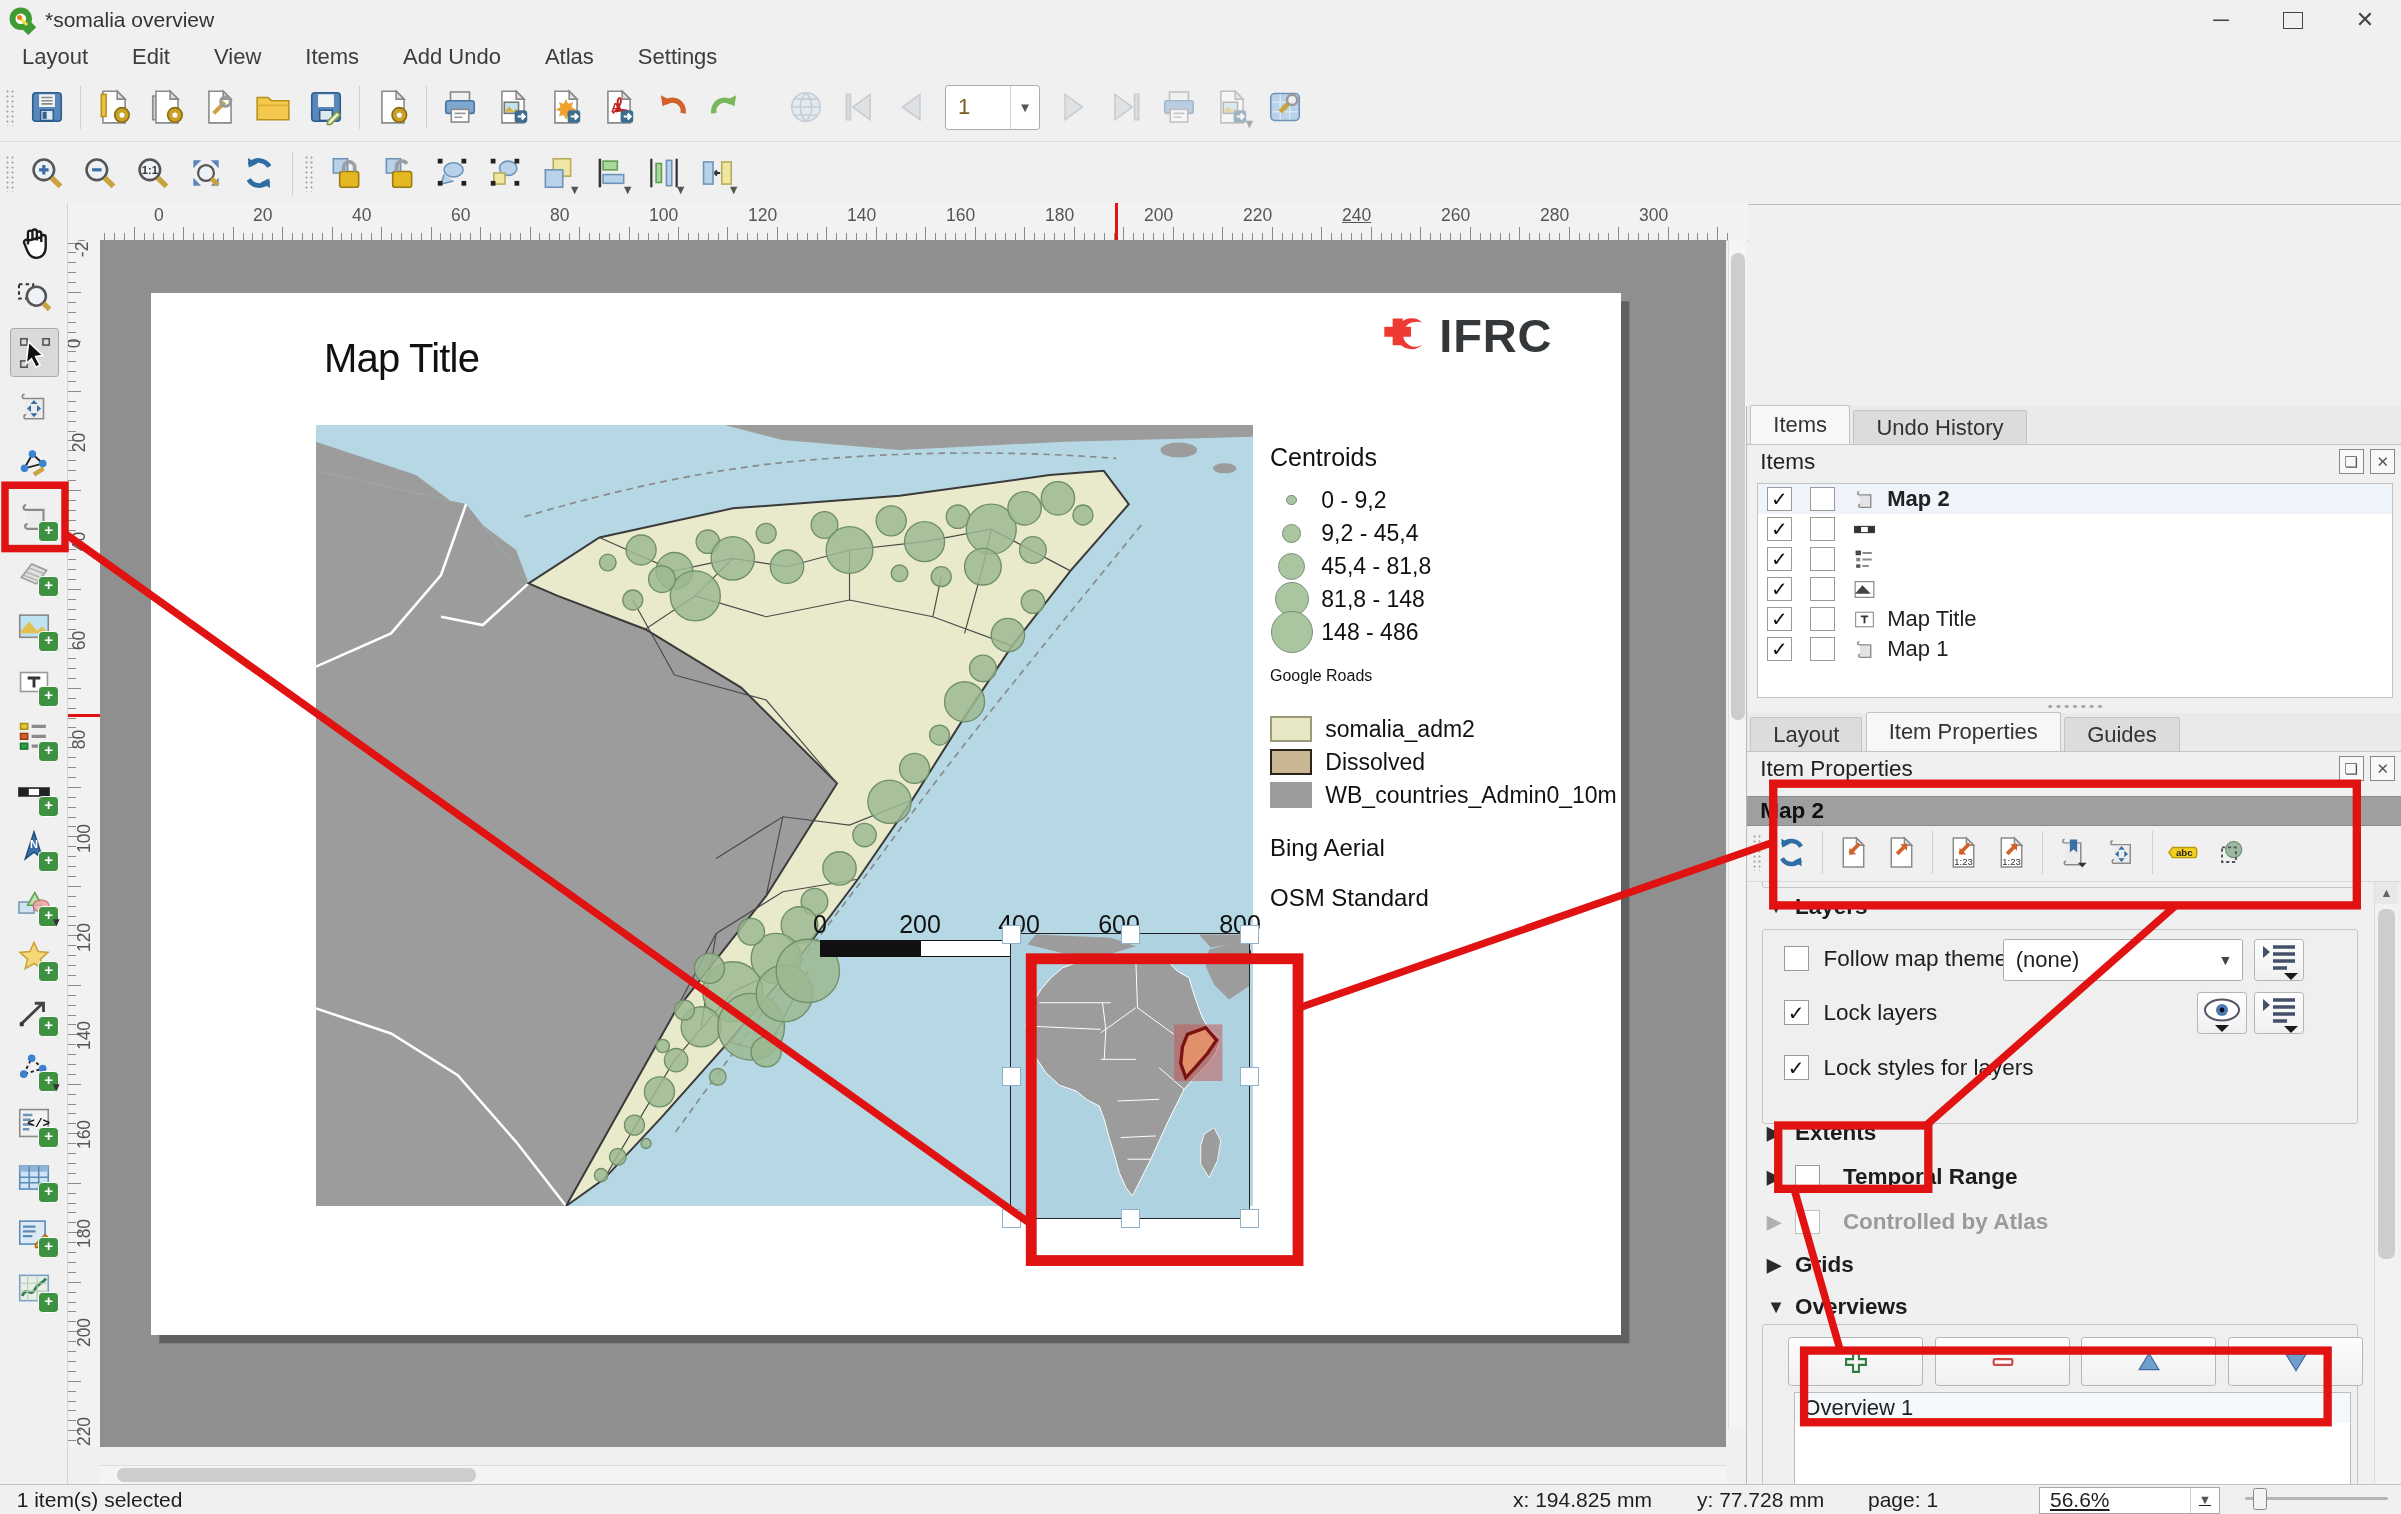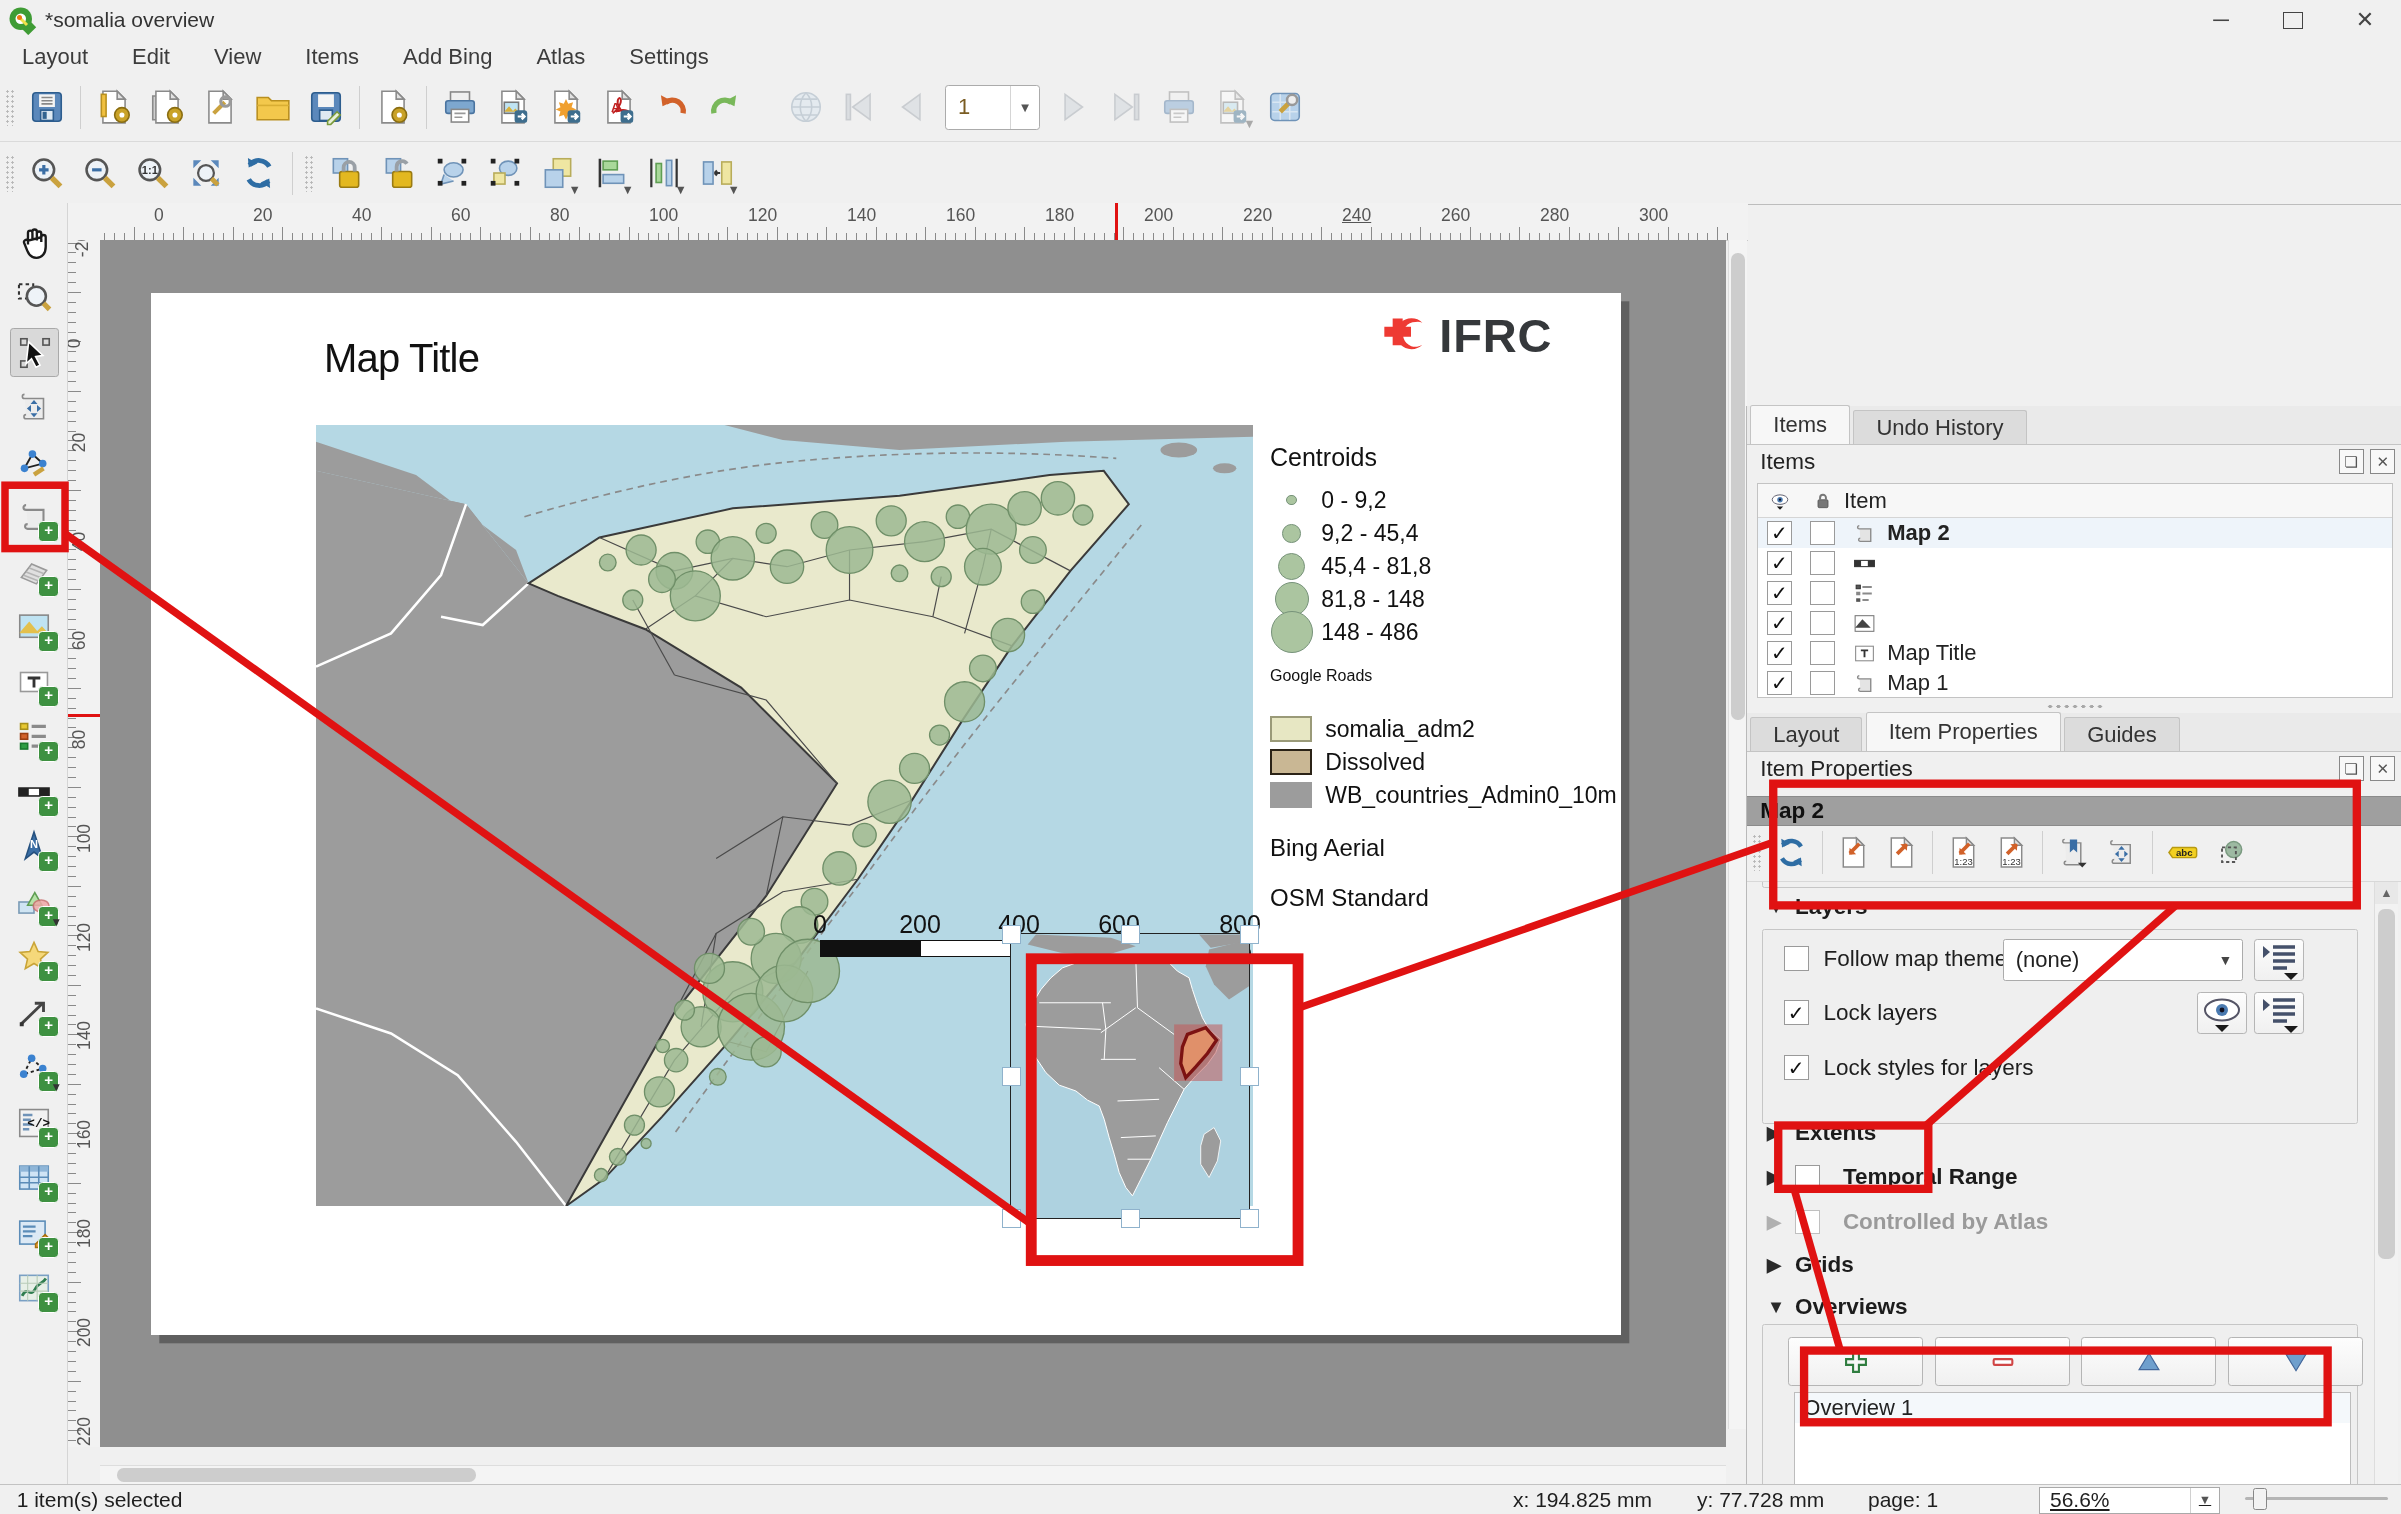--- a/index.html
+++ b/index.html
@@ -167,21 +167,21 @@
         </div>
       <div class="winbtn">✕</div>
     </div>
   </div>
 
   <div id="menubar">
       <div class="menu-item u">Layout</div>
       <div class="menu-item u">Edit</div>
       <div class="menu-item u">View</div>
       <div class="menu-item u">Items</div>
-      <div class="menu-item u">Add Bing</div>
+      <div class="menu-item u">Add Undo</div>
       <div class="menu-item">Atlas</div>
       <div class="menu-item">Settings</div>
     </div>
 
   <div id="toolbar1" class="toolbar">
       <div class="grip"></div>
       <div class="tbtn">
         <svg viewBox="0 0 24 24">
           <rect x="3" y="3" width="18" height="18" rx="2" fill="#5b88bb" stroke="#2d5d8e"></rect>
           <rect x="7" y="4" width="10" height="8" fill="#f4f4f4"></rect>
@@ -1144,37 +1144,20 @@
       <div class="tabbar" style="top:0;">
         <div class="tab active">Items</div>
         <div class="tab">Undo History</div>
       </div>
       <div class="panelheader" style="top:38px;">
         <span class="txt">Items</span>
         <span class="phicon">❏</span>
         <span class="phicon">✕</span>
       </div>
       <div id="itemstable">
-          <div class="it-head">
-  <span class="col-eye">
-              <svg width="22" height="22" viewBox="0 0 24 24">
-                <ellipse cx="12" cy="10.5" rx="8.5" ry="5.2" fill="#fff" stroke="#556"></ellipse>
-                <circle cx="12" cy="10.5" r="3" fill="#4a7ab0"></circle>
-                <circle cx="12" cy="10.5" r="1.2" fill="#112"></circle>
-                <path d="M8.5 18h7l-3.5 3.5z" fill="#1a1a1a"></path>
-              </svg>
-            </span>
-  <span class="col-lock">
-              <svg width="20" height="20" viewBox="0 0 24 24">
-                <rect x="6" y="10.5" width="12" height="9.5" rx="1.5" fill="#777" stroke="#555"></rect>
-                <path d="M8.5 10.5V8a3.5 3.5 0 0 1 7 0v2.5" fill="none" stroke="#777" stroke-width="2.4"></path>
-              </svg>
-            </span>
-  <span class="col-item">Item</span>
-          </div>
           <div class="it-row sel">
    <span class="col-eye">
               <span class="cb">✓</span>
             </span>
    <span class="col-lock">
               <span class="cb"></span>
             </span>
    <span class="col-item">
               <span class="rowicon"><svg viewBox="0 0 24 24">
                   <path d="M7 4.5c-2.2 0-2.2 3 0 3h11v12H8c-2.2 0-2.2-3 0-3" fill="#e4e4e4" stroke="#8a8a8a" stroke-width="1.3"></path>

